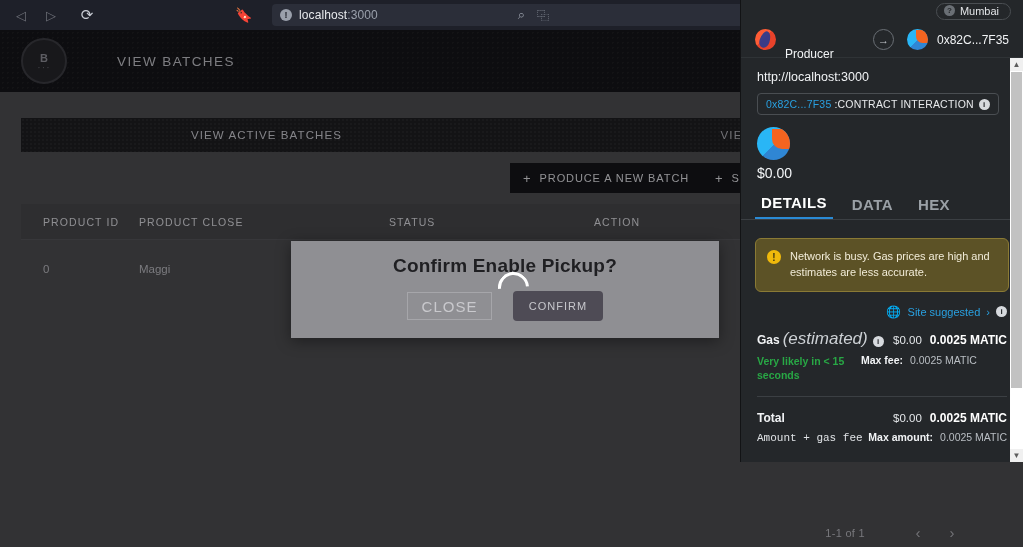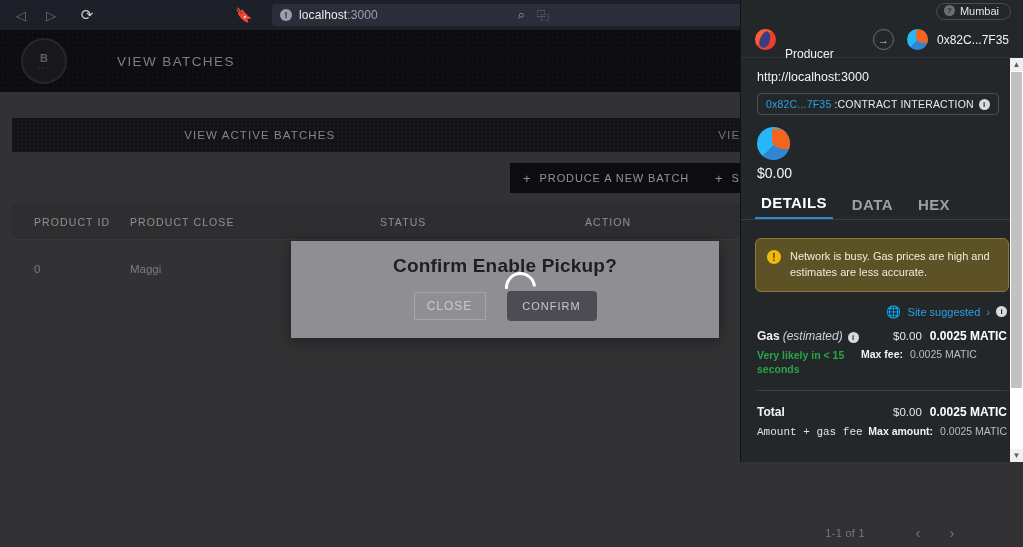--- a/index.html
+++ b/index.html
@@ -60,21 +60,21 @@
     border: 2px solid #3a3a40;
     display: flex; flex-direction: column; align-items: center; justify-content: center;
     color: #8a8a92; font-size: 11px; font-weight: bold; line-height: 1;
   }
   .logo small { font-size: 4px; letter-spacing: 1px; margin-top: 2px; color: #6a6a72; }
   .app-title {
     margin-left: 50px; color: #b9b9bf; font-size: 13.5px;
     letter-spacing: 1.4px; font-weight: 400;
   }
 
-  .content-wrap { position: relative; padding: 26px 20px 0 12px; }
+  .content-wrap { position: relative; padding: 26px 20px 0 21px; }
   .panel { position: relative; }
   .tabs-row {
     display: flex; height: 34px; background: #1c1c20;
     background-image: radial-gradient(rgba(255,255,255,.04) 1px, transparent 1px);
     background-size: 4px 4px;
   }
   .tab {
     flex: 1; display: flex; align-items: center; justify-content: center;
     color: #c3c3c9; font-size: 11.5px; letter-spacing: 1.1px;
   }
@@ -124,22 +124,22 @@
     width: 428px; height: 97px;
     background: #8f8f93; box-shadow: 0 3px 14px rgba(0,0,0,.4);
     display: flex; flex-direction: column; align-items: center;
   }
   .modal-title {
     margin-top: 14px; color: #1f1f22; font-size: 19px; font-weight: bold;
     letter-spacing: .2px;
   }
   .modal-btns { margin-top: 14px; display: flex; align-items: center; position: relative; }
   .btn-close {
-    width: 72px; height: 28px; border: 1px solid #a6a6aa; background: transparent;
-    color: #c9c9cd; font-size: 12px; letter-spacing: 1px;
+    width: 85px; height: 28px; border: 1px solid #a6a6aa; background: transparent;
+    color: #c9c9cd; font-size: 15px; letter-spacing: 1px;
     display: flex; align-items: center; justify-content: center;
   }
   .btn-confirm {
     width: 90px; height: 30px; background: #4e4b55; border-radius: 4px;
     color: #c7c7cc; font-size: 11px; letter-spacing: 1px; margin-left: 21px;
     display: flex; align-items: center; justify-content: center;
   }
   .spinner {
     position: absolute; left: 91px; top: -19px;
     width: 31px; height: 31px; border-radius: 50%;
@@ -236,21 +236,21 @@
     display: flex; align-items: center; justify-content: flex-end;
     gap: 6px; padding: 13px 16px 0 0; color: #29a0e0; font-size: 11px;
   }
   .globe-ico { font-size: 12px; }
   .sugg-info { width: 11px; height: 11px; border-radius: 50%; background: #d7dade; color: #24272a;
     font-size: 8px; font-weight: bold; display: flex; align-items: center; justify-content: center; }
 
   .fee-block { padding: 10px 16px 0 16px; }
   .fee-row { display: flex; align-items: baseline; }
   .fee-label { font-size: 12px; font-weight: bold; color: #f1f3f5; }
-  .fee-label em { font-weight: normal; font-style: italic; color: #cdd1d5; font-size: 12px; margin-left: 3px; }
+  .fee-label em { font-weight: normal; font-style: italic; color: #cdd1d5; font-size: 17px; margin-left: 3px; }
   .fee-right { margin-left: auto; display: flex; align-items: baseline; gap: 8px; }
   .fee-usd { font-size: 11.5px; color: #e4e7ea; }
   .fee-native { font-size: 12px; font-weight: bold; color: #ffffff; }
   .fee-sub { display: flex; margin-top: 5px; }
   .fee-eta { color: #28a745; font-size: 10.5px; font-weight: bold; width: 104px; line-height: 1.35; }
   .maxfee-label { font-size: 10.5px; font-weight: bold; color: #f1f3f5; }
   .maxfee-val { font-size: 10.5px; color: #b9bec3; margin-left: 7px; }
   .fee-divider { margin: 14px 16px 0 16px; border-top: 1px solid #3b3f43; }
 
   .total-block { padding: 14px 16px 0 16px; }

